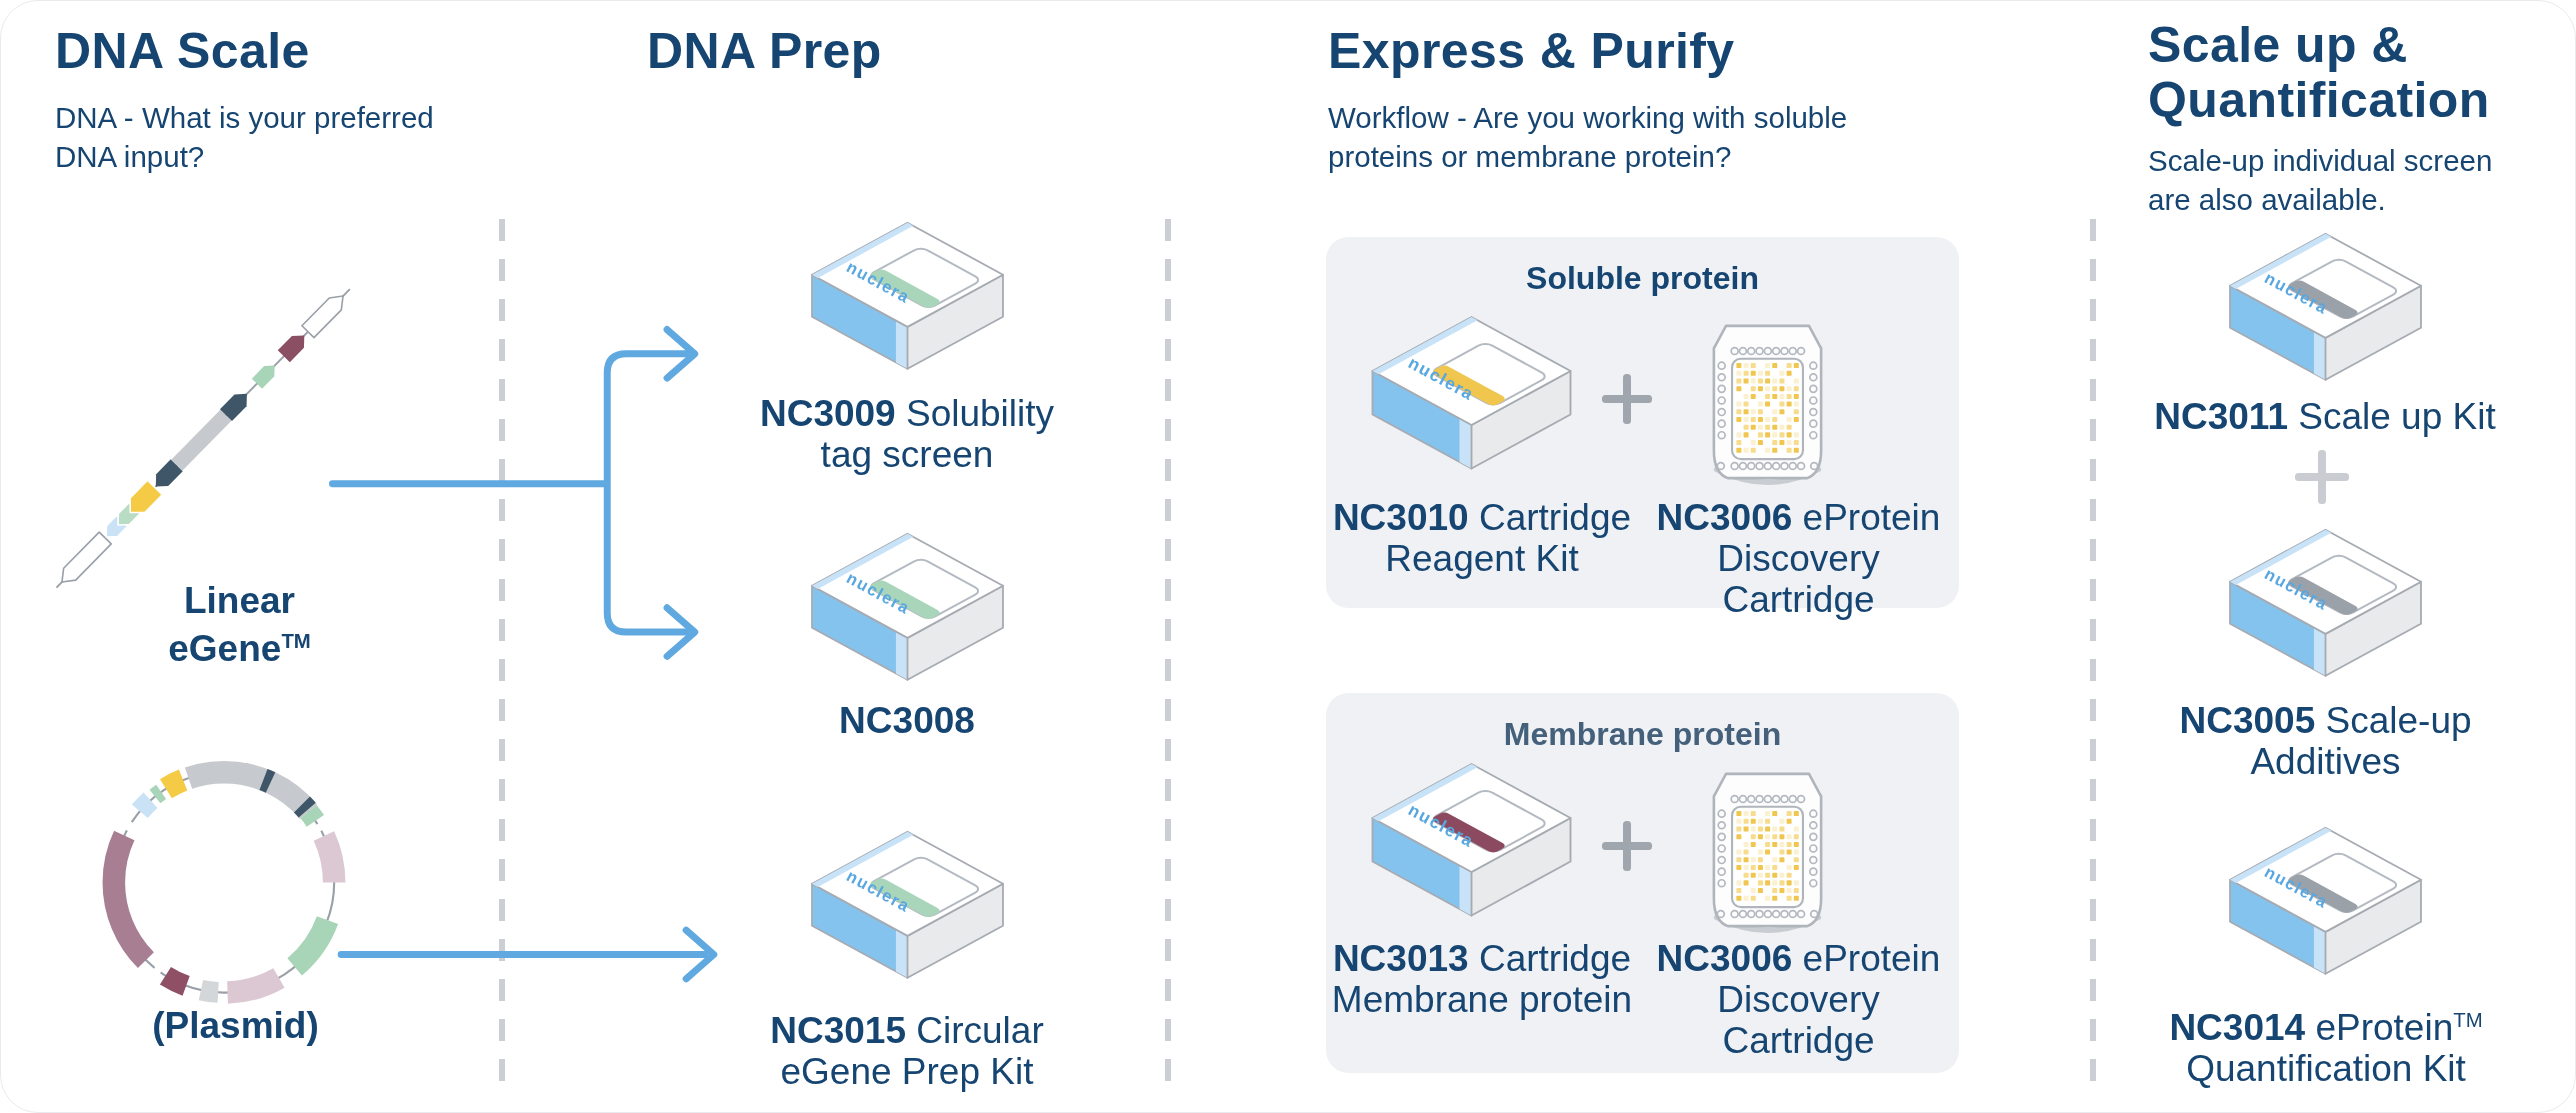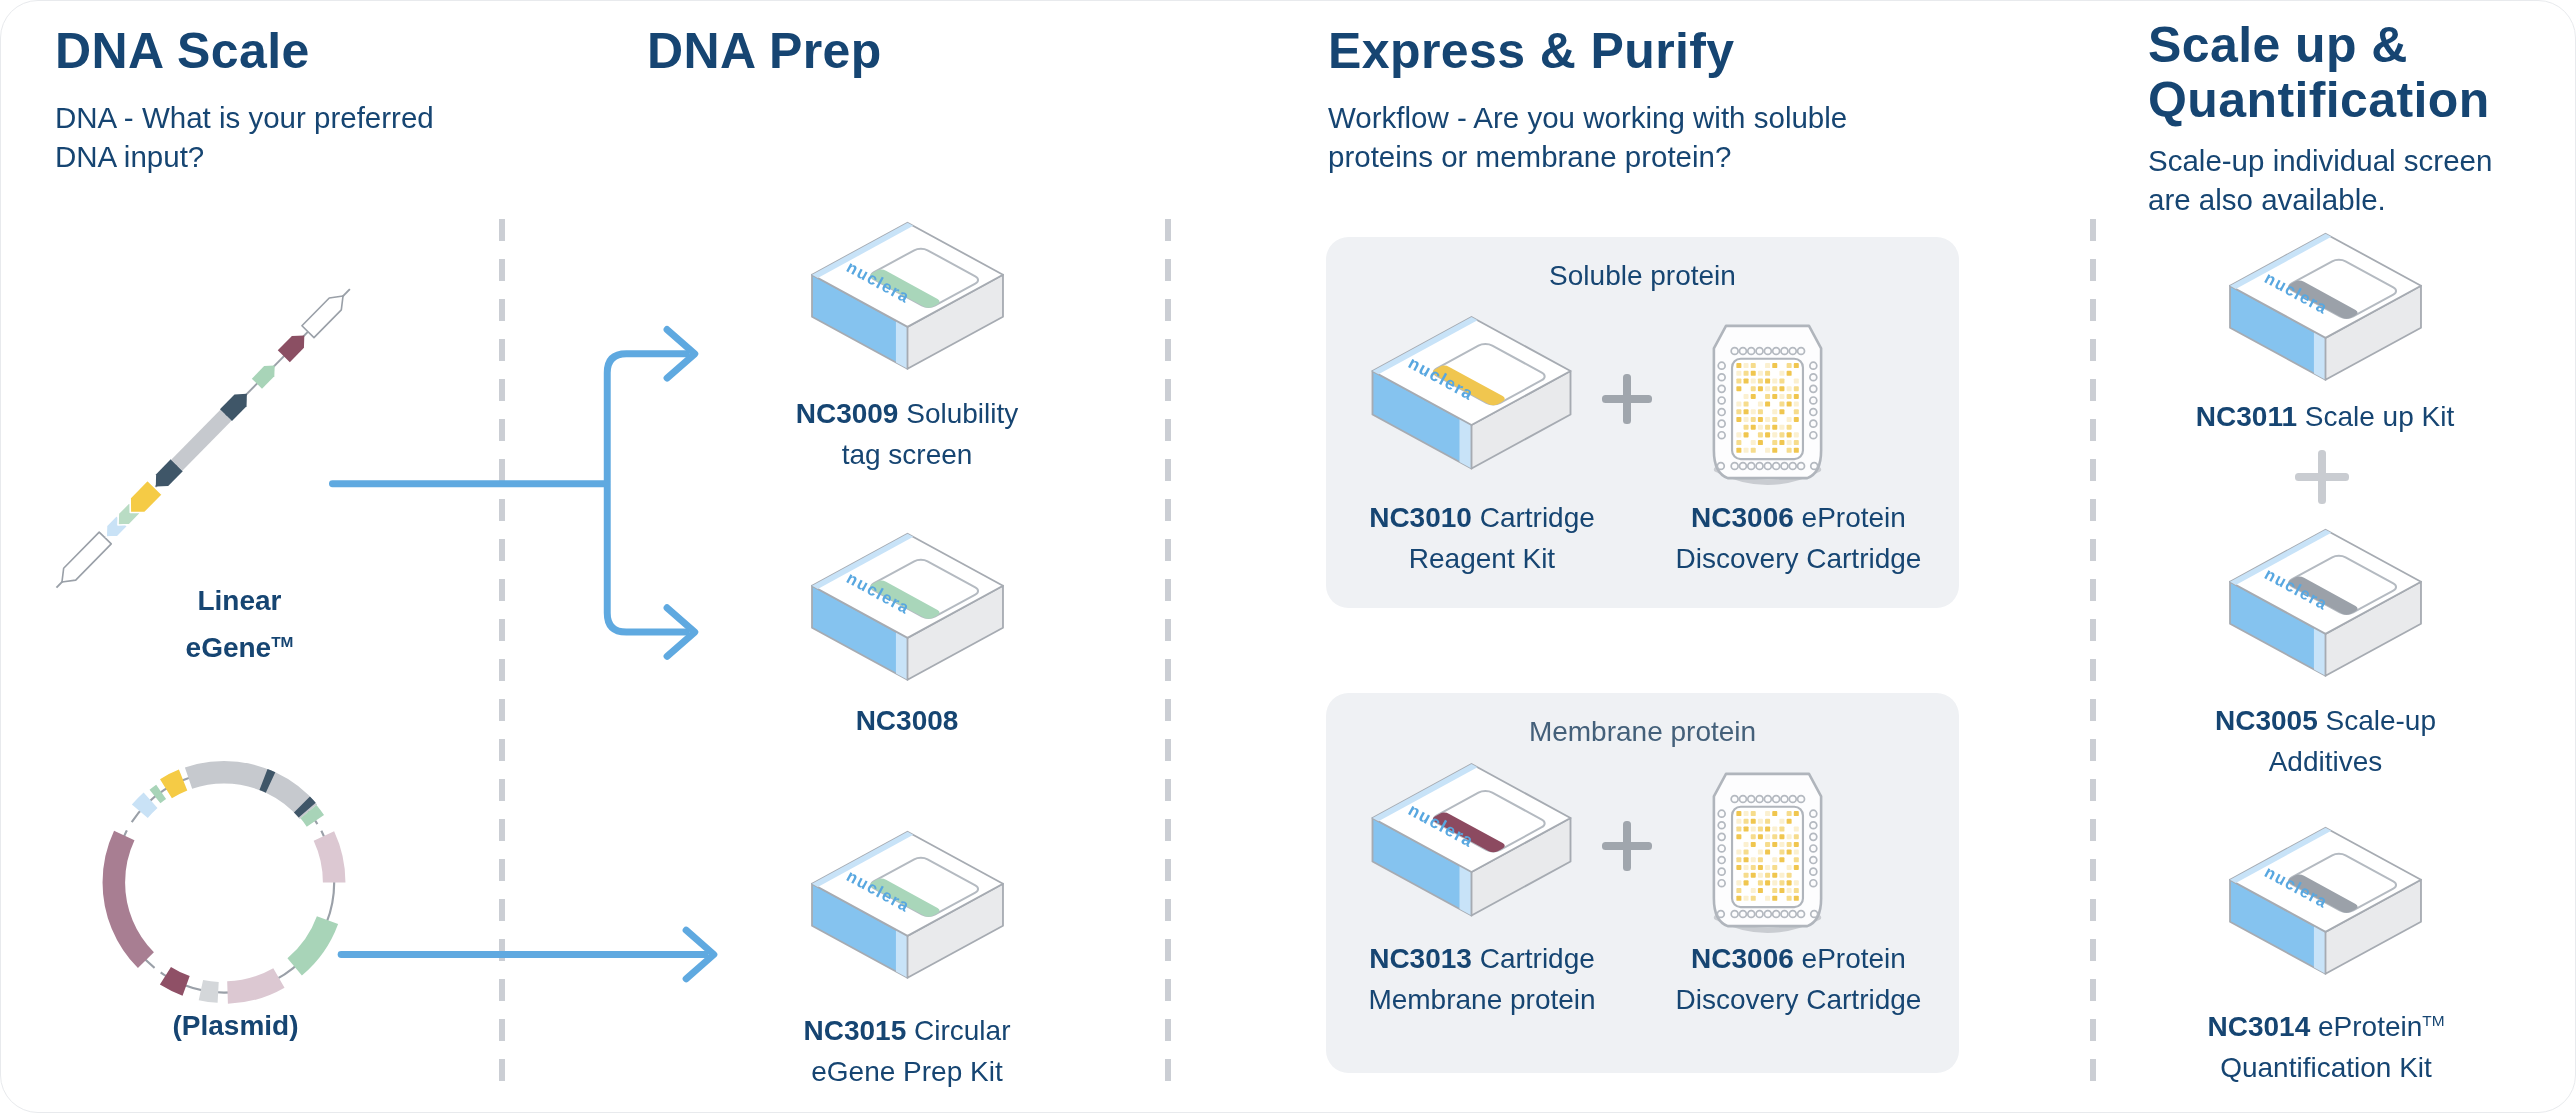--- a/index.html
+++ b/index.html
@@ -6,28 +6,28 @@
   .canvas{
     position:relative;width:2576px;height:1113px;box-sizing:border-box;
     background:#ffffff;border:1.7px solid #e8eaed;border-radius:38px;overflow:hidden;
     font-family:"Liberation Sans", sans-serif;color:var(--navy,#164572);
   }
   .col-title{position:absolute;font-size:50px;line-height:55px;font-weight:700;color:var(--navy);letter-spacing:0.4px;}
   .subtitle{position:absolute;font-size:29.5px;line-height:39px;font-weight:400;color:var(--navy);}
   .subtitle b{font-weight:400;}
   .divider{position:absolute;top:218px;width:6px;height:867px;
     background:repeating-linear-gradient(180deg,var(--divider) 0 22.5px,transparent 22.5px 40px);}
-  .kit-label{position:absolute;font-size:28px;line-height:41px;text-align:center;color:var(--navy);}
+  .kit-label{position:absolute;font-size:37px;line-height:41px;text-align:center;color:var(--navy);}
   .kit-label b{font-weight:700;}
   sup{font-size:0.55em;vertical-align:super;}
   .kit-box{position:absolute;}
   .kit-box svg,.cartridge svg,.bio-svg{display:block;width:100%;height:auto;}
   .cartridge{position:absolute;}
   .card{position:absolute;background:var(--card-bg);border-radius:22.5px;}
-  .card-title{position:absolute;left:0;right:0;top:22.5px;text-align:center;font-size:28px;font-weight:400;color:var(--navy);}
+  .card-title{position:absolute;left:0;right:0;top:22.5px;text-align:center;font-size:32px;font-weight:700;color:var(--navy);}
   .card-title.muted{color:var(--muted-navy);}
   .plus{position:absolute;}
   .plus::before,.plus::after{content:"";position:absolute;background:var(--plus-gray);border-radius:3.5px;}
   .plus::before{left:0;right:0;top:50%;height:7.8px;margin-top:-3.9px;}
   .plus::after{top:0;bottom:0;left:50%;width:7.8px;margin-left:-3.9px;}
   .plus.light::before,.plus.light::after{background:var(--plus-light);}
   .arrow-layer{position:absolute;left:0;top:0;width:2576px;height:1113px;pointer-events:none;}
   .bio{position:absolute;}
   .nuclera{font-family:"Liberation Sans",sans-serif;font-weight:600;}
 </style>

